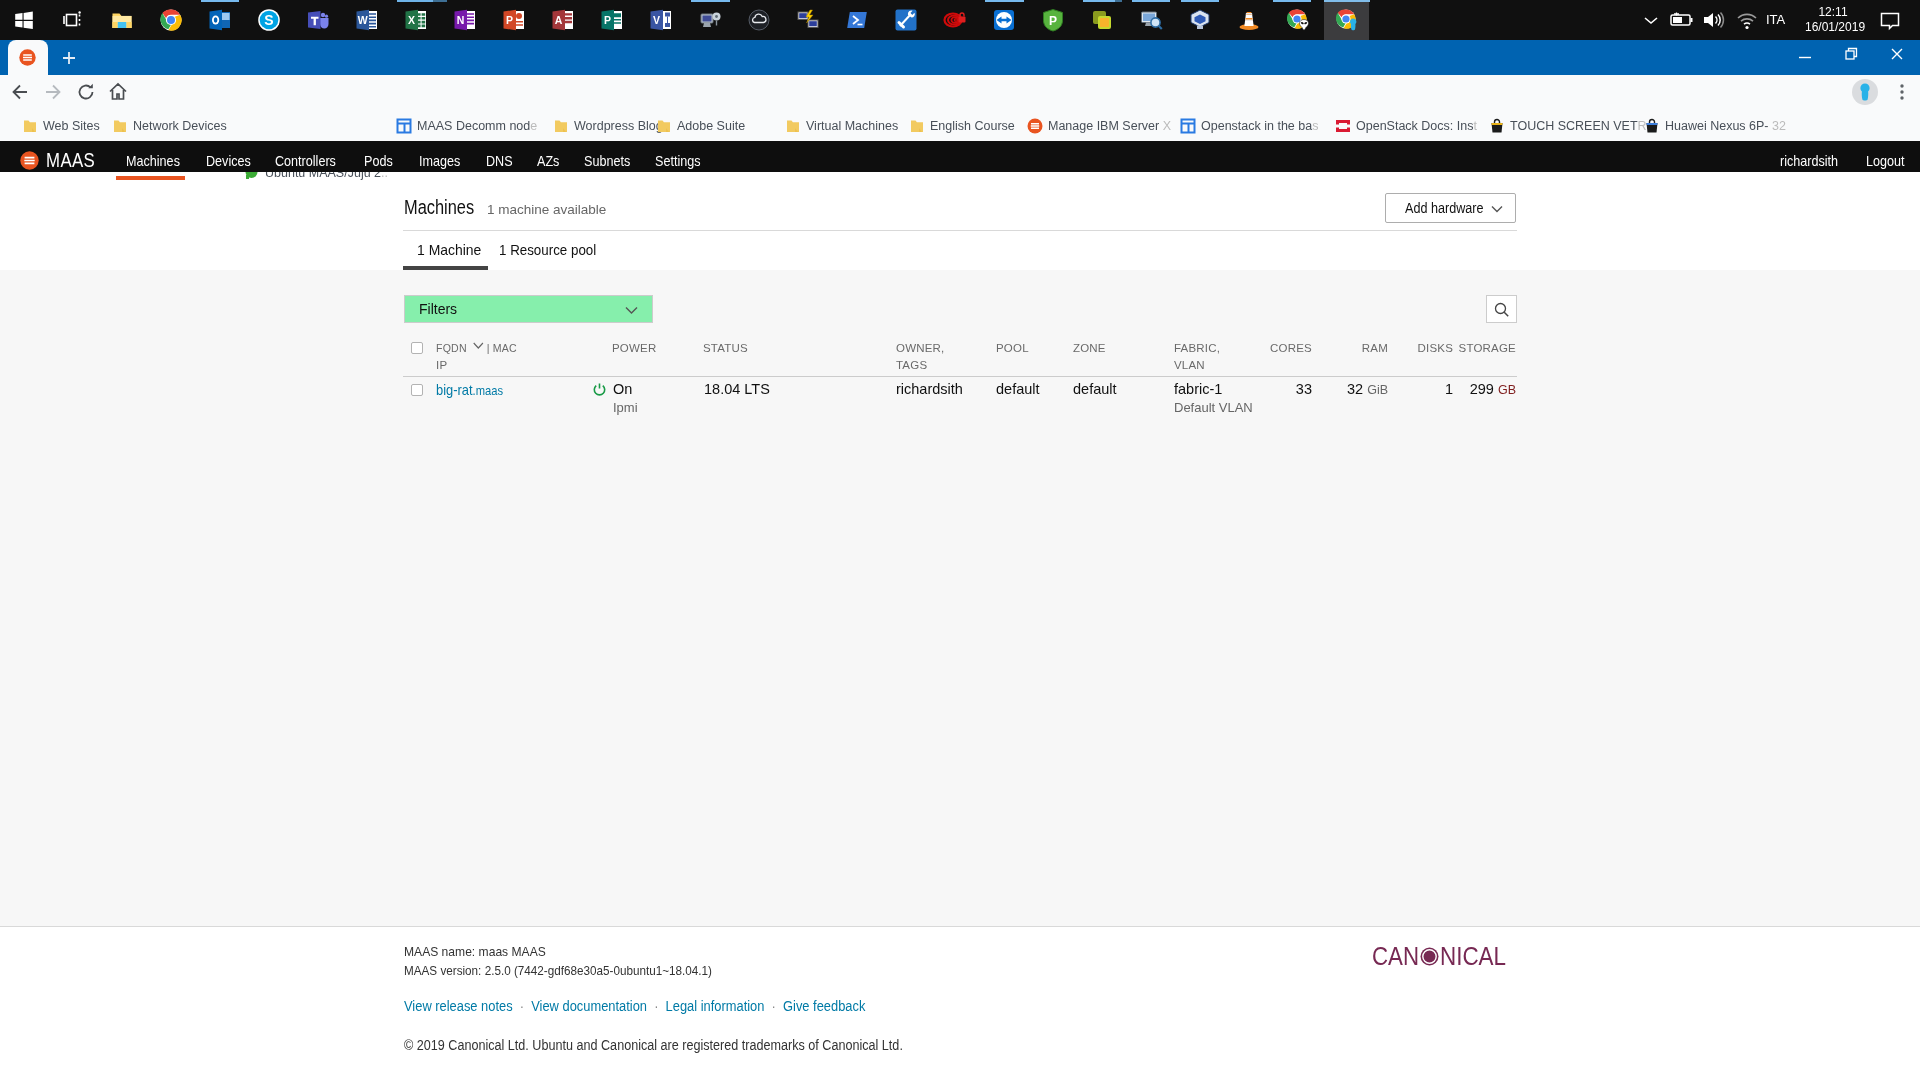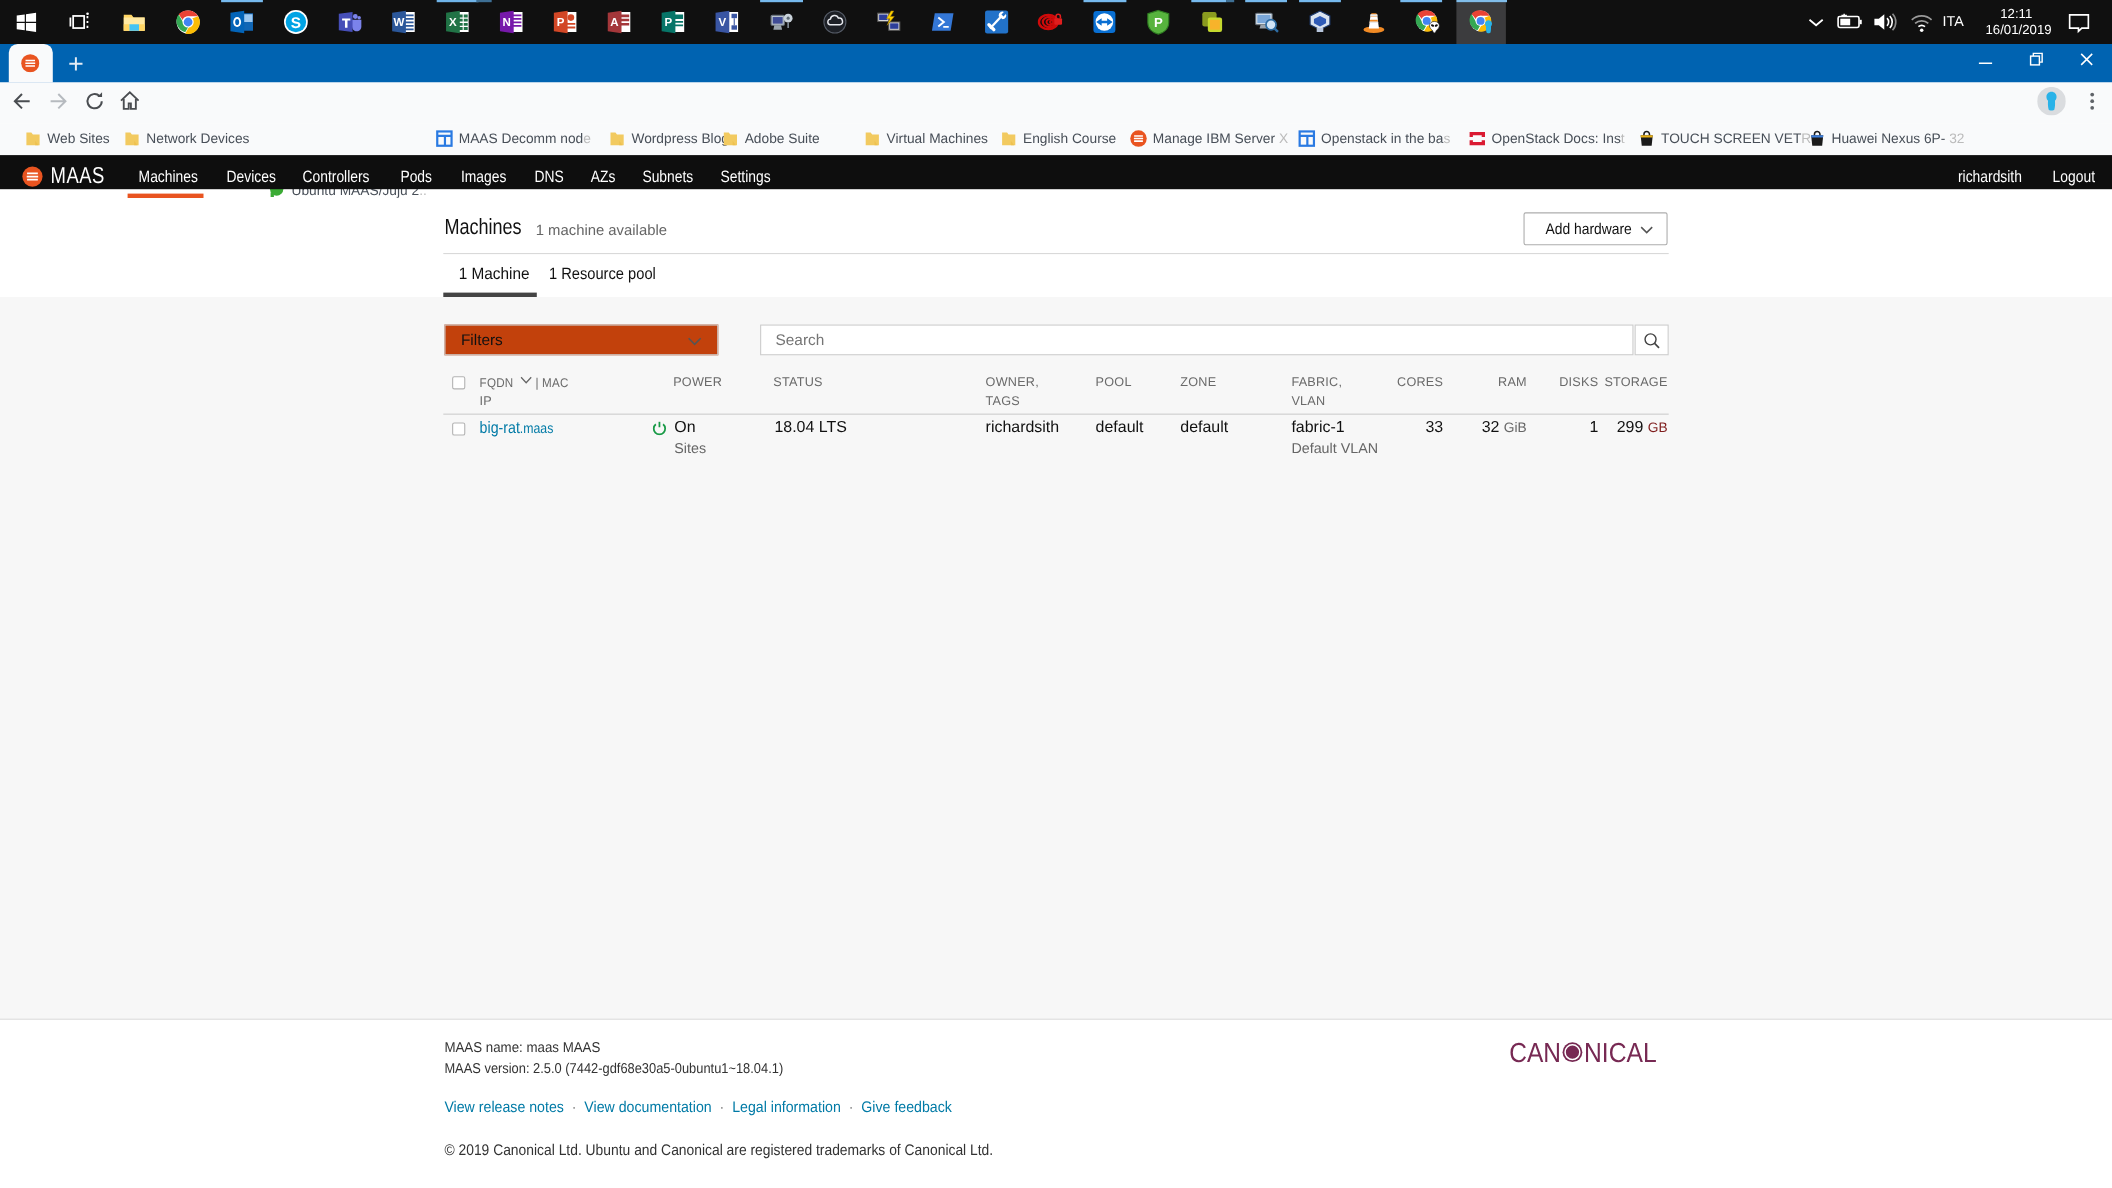--- a/index.html
+++ b/index.html
@@ -453,30 +453,27 @@
         </svg>
     </div>
     <div class="abs" style="left:403px;top:50px;width:1114px;height:1px;background:#d9d9d9;"></div>
     <div class="abs" style="left:417px;top:61px;font-size:15px;color:#111;transform-origin:0 50%;transform:scaleX(.93);">1 Machine</div>
     <div class="abs" style="left:499px;top:61px;font-size:15px;color:#111;transform-origin:0 50%;transform:scaleX(.89);">1 Resource pool</div>
     <div class="abs" style="left:403px;top:86px;width:85px;height:4px;background:#444;"></div>
   </div>
 
   <div id="content">
 
-    <div class="abs" style="left:404px;top:25px;width:249px;height:28px;background:#c2410c;border:1px solid #ccc;">
+    <div class="abs" style="left:404px;top:25px;width:249px;height:28px;background:#86efac;border:1px solid #ccc;">
       <span style="position:absolute;left:14px;top:5px;font-size:14px;color:#111;">Filters</span>
       <svg style="position:absolute;right:14px;top:10px" width="13" height="9" viewBox="0 0 13 9">
           <path d="M1 1.5l5.5 5.5L12 1.5" fill="none" stroke="#555" stroke-width="1.4"></path>
         </svg>
     </div>
 
-    <div class="abs" style="left:691px;top:25px;width:794px;height:28px;background:#fff;border:1px solid #ccc;">
-      <span style="position:absolute;left:13px;top:5px;font-size:14px;color:#757575;">Search</span>
-    </div>
     <div class="abs" style="left:1486px;top:25px;width:31px;height:28px;background:#fff;border:1px solid #ccc;">
       <svg style="position:absolute;left:7px;top:6px" width="16" height="16" viewBox="0 0 16 16">
           <circle cx="6.5" cy="6.5" r="5" fill="none" stroke="#444" stroke-width="1.3"></circle>
           <path d="M10.2 10.2l4 4" stroke="#444" stroke-width="1.5"></path>
         </svg>
     </div>
 
     <div class="abs" style="left:411px;top:72px;width:12px;height:12px;background:#fff;border:1px solid #b3b3b3;border-radius:2px;"></div>
     <div class="hdr abs" style="left:436px;top:72px;transform-origin:0 50%;transform:scaleX(.92);">FQDN
       <svg style="display:inline-block;vertical-align:2px;margin-left:3px" width="12" height="8" viewBox="0 0 12 8">
@@ -498,21 +495,21 @@
     <div class="hdr abs" style="left:1436px;top:72px;width:80px;text-align:right;">STORAGE</div>
     <div class="abs" style="left:403px;top:106px;width:1114px;height:1px;background:#ccc;"></div>
 
     <div class="abs" style="left:411px;top:114px;width:12px;height:12px;background:#fff;border:1px solid #b3b3b3;border-radius:2px;"></div>
     <div class="abs" style="left:436px;top:111px;font-size:15px;transform-origin:0 50%;transform:scaleX(.86);"><span class="tlink">big-rat<span style="font-size:13px;">.maas</span></span></div>
     <svg class="abs" style="left:593px;top:113px" width="13" height="13" viewBox="0 0 13 13">
         <path d="M3.2 2.7a5.2 5.2 0 1 0 6.6 0" fill="none" stroke="#189a46" stroke-width="1.6"></path>
         <path d="M6.5 0.5v5" stroke="#189a46" stroke-width="1.6"></path>
       </svg>
     <div class="abs" style="left:613px;top:111px;font-size:14.5px;color:#111;">On</div>
-    <div class="abs" style="left:613px;top:130px;font-size:13px;color:#666;">Sites</div>
+    <div class="abs" style="left:613px;top:130px;font-size:13px;color:#666;">Ipmi</div>
     <div class="abs" style="left:704px;top:111px;font-size:14.5px;color:#111;">18.04 LTS</div>
     <div class="abs" style="left:896px;top:111px;font-size:14.5px;color:#111;">richardsith</div>
     <div class="abs" style="left:996px;top:111px;font-size:14.5px;color:#111;">default</div>
     <div class="abs" style="left:1073px;top:111px;font-size:14.5px;color:#111;">default</div>
     <div class="abs" style="left:1174px;top:111px;font-size:14.5px;color:#111;">fabric-1</div>
     <div class="abs" style="left:1174px;top:130px;font-size:13px;color:#666;">Default VLAN</div>
     <div class="abs" style="left:1232px;top:111px;width:80px;text-align:right;font-size:14.5px;color:#111;">33</div>
     <div class="abs" style="left:1308px;top:111px;width:80px;text-align:right;font-size:14.5px;color:#111;">32 <span style="font-size:12.5px;color:#666;">GiB</span></div>
     <div class="abs" style="left:1373px;top:111px;width:80px;text-align:right;font-size:14.5px;color:#111;">1</div>
     <div class="abs" style="left:1436px;top:111px;width:80px;text-align:right;font-size:14.5px;color:#111;">299 <span style="font-size:12.5px;color:#7f1d1d;">GB</span></div>

